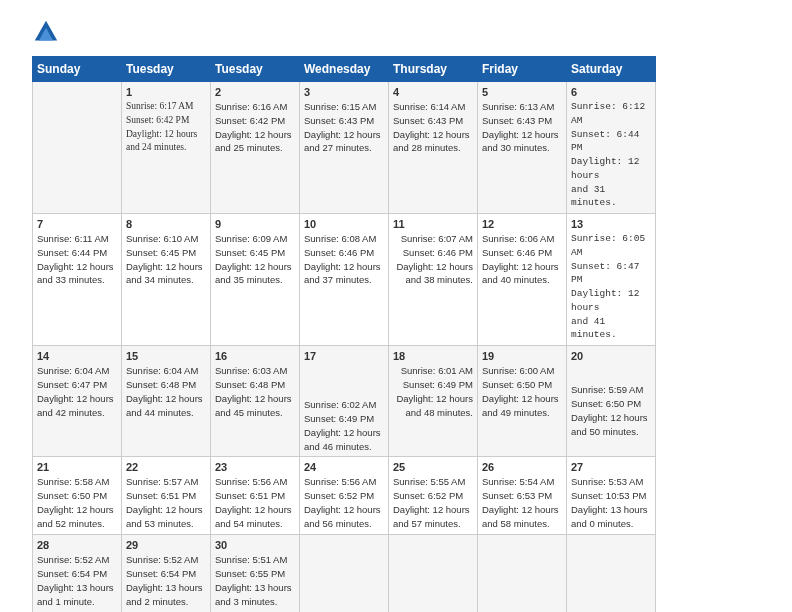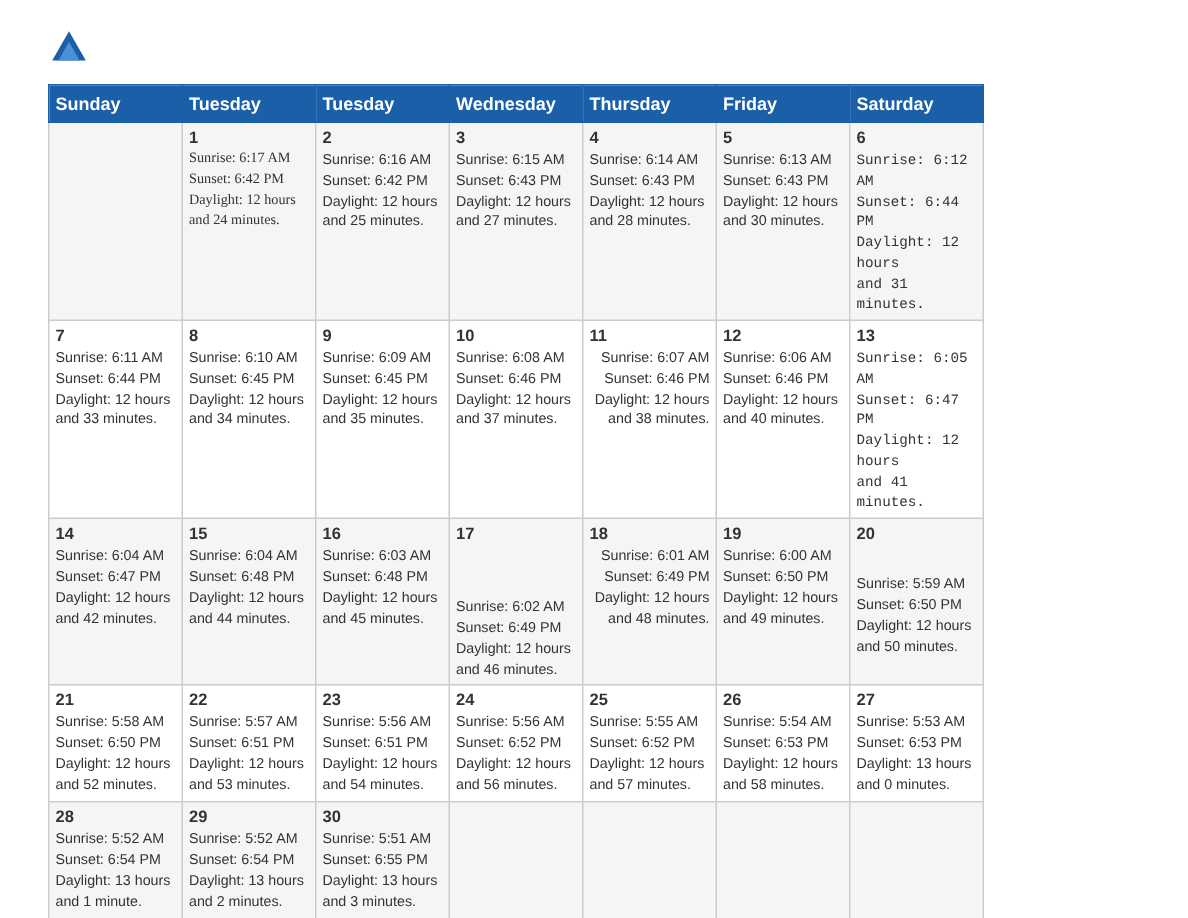--- a/index.html
+++ b/index.html
@@ -319,21 +319,21 @@
           <td>
             <span class="day-num">26</span>
             <div class="day-info" style="white-space: pre-line;">Sunrise: 5:54 AM
 Sunset: 6:53 PM
 Daylight: 12 hours
 and 58 minutes.</div>
           </td>
           <td>
             <span class="day-num">27</span>
             <div class="day-info" style="white-space: pre-line;">Sunrise: 5:53 AM
-Sunset: 6:53 PM
+Sunset: 10:53 PM
 Daylight: 13 hours
 and 0 minutes.</div>
           </td>
         </tr>
         <tr>
           <td>
             <span class="day-num">28</span>
             <div class="day-info" style="white-space: pre-line;">Sunrise: 5:52 AM
 Sunset: 6:54 PM
 Daylight: 13 hours

